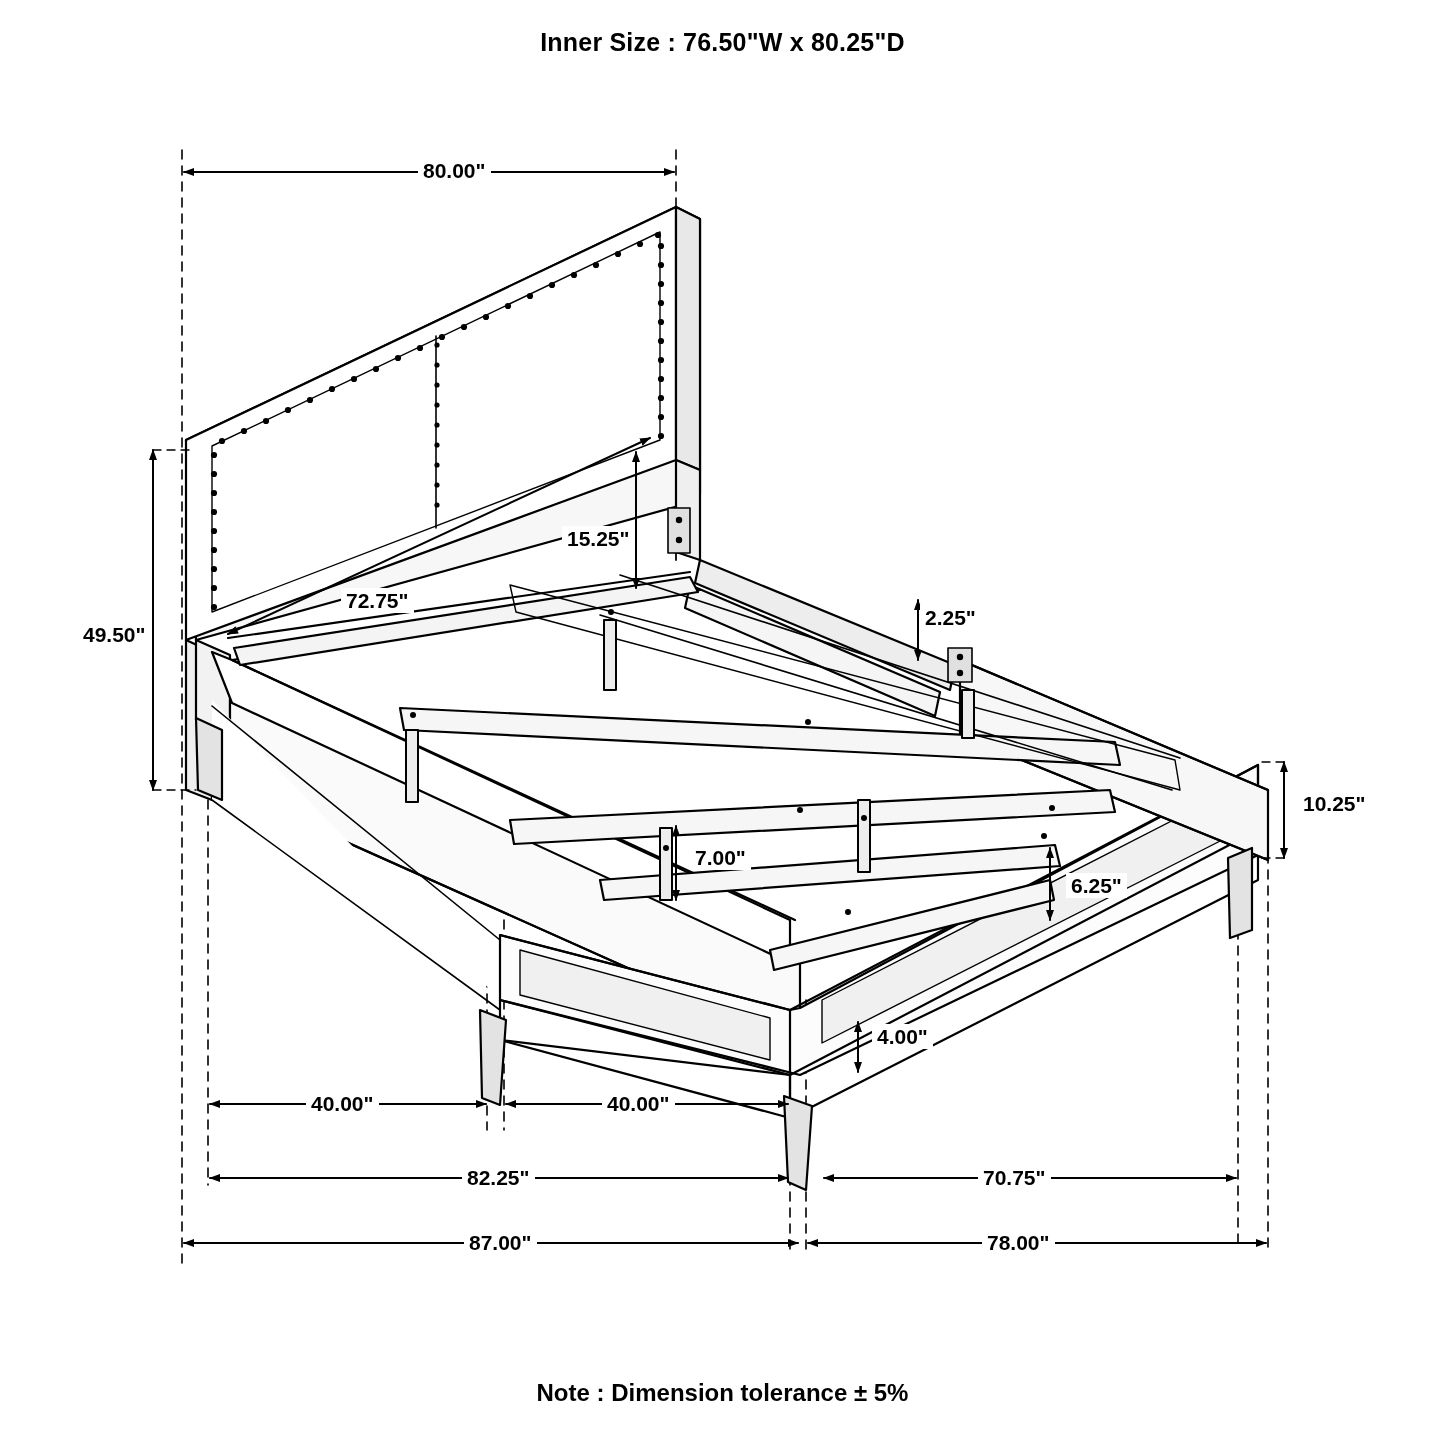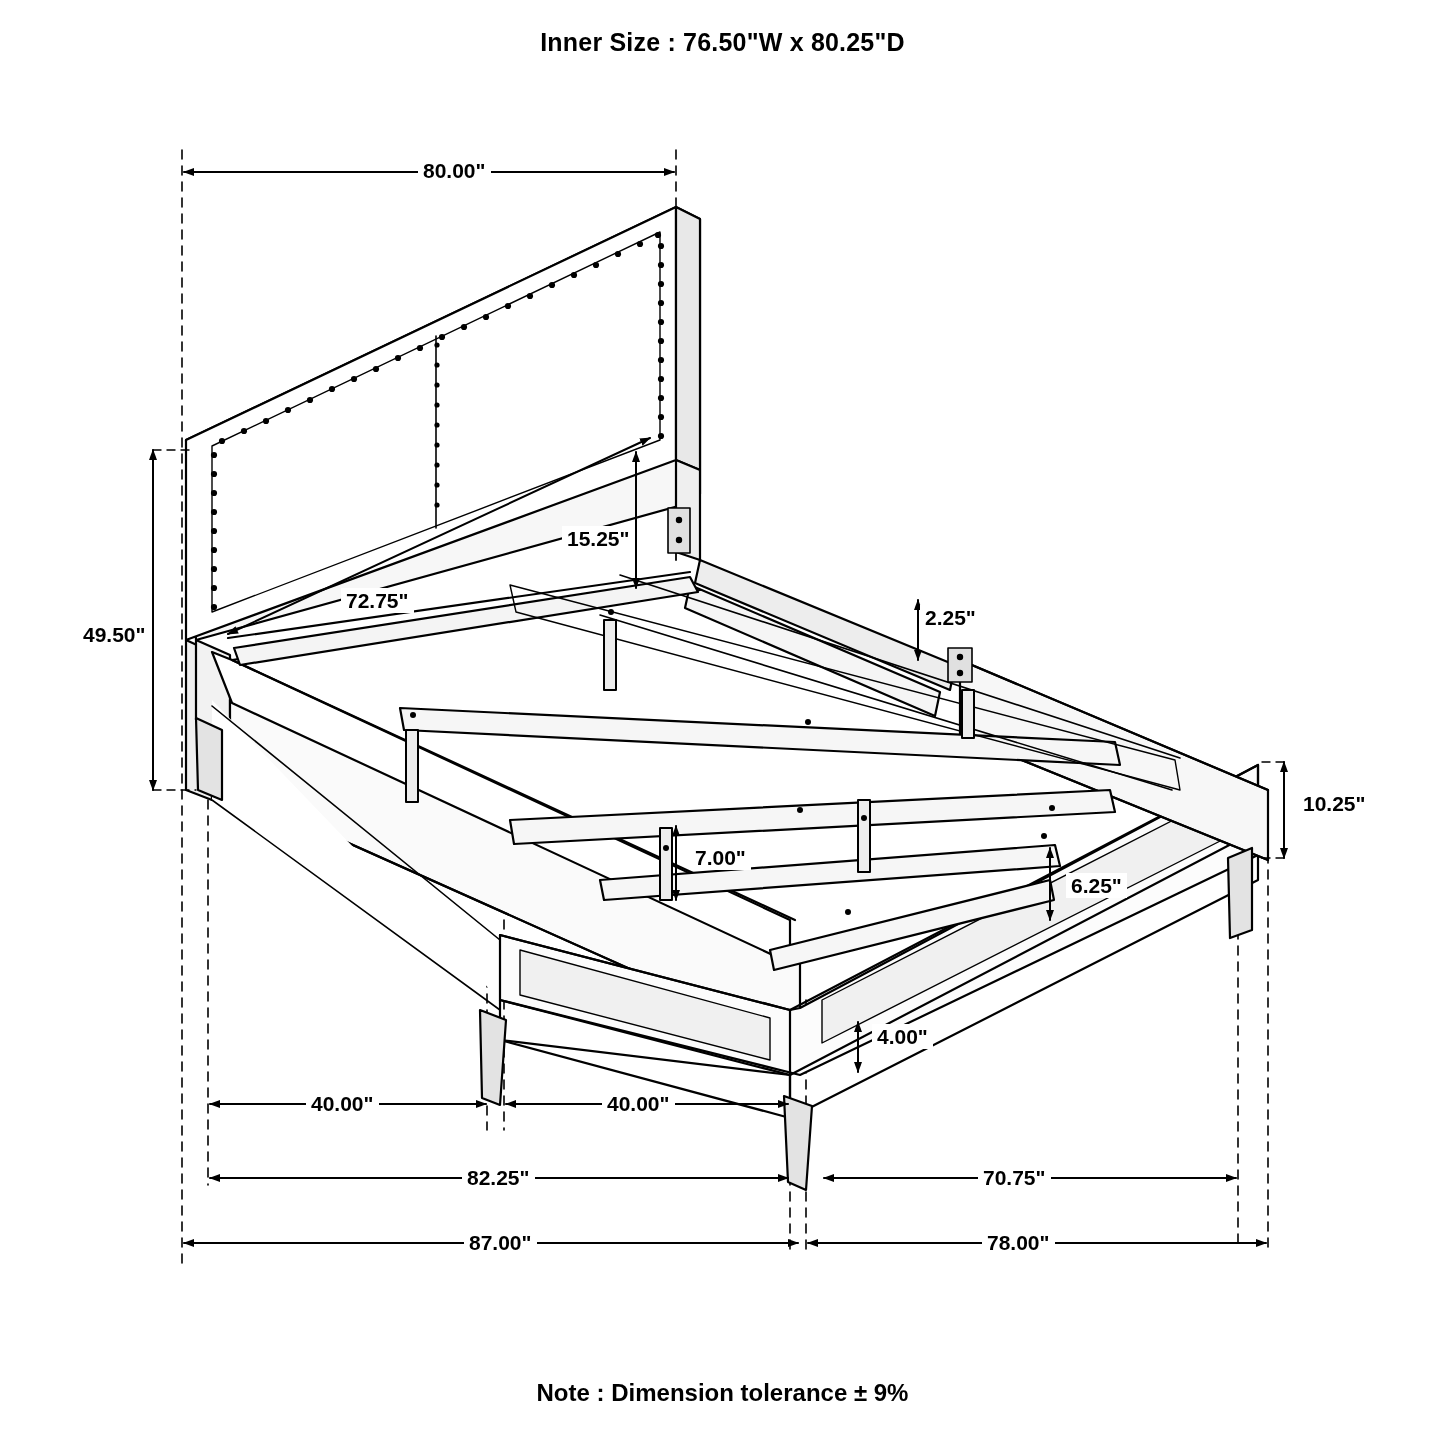--- a/index.html
+++ b/index.html
@@ -299,15 +299,15 @@
   <div class="dimlabel" style="left:690px; top:845px;">7.00"</div>
   <div class="dimlabel" style="left:1066px; top:873px;">6.25"</div>
   <div class="dimlabel" style="left:872px; top:1024px;">4.00"</div>
   <div class="dimlabel" style="left:306px; top:1091px;">40.00"</div>
   <div class="dimlabel" style="left:602px; top:1091px;">40.00"</div>
   <div class="dimlabel" style="left:462px; top:1165px;">82.25"</div>
   <div class="dimlabel" style="left:978px; top:1165px;">70.75"</div>
   <div class="dimlabel" style="left:464px; top:1230px;">87.00"</div>
   <div class="dimlabel" style="left:982px; top:1230px;">78.00"</div>
 
-  <div class="note">Note : Dimension tolerance ± 9%</div>
+  <div class="note">Note : Dimension tolerance ± 5%</div>
 
 </div>
 
 </body></html>

